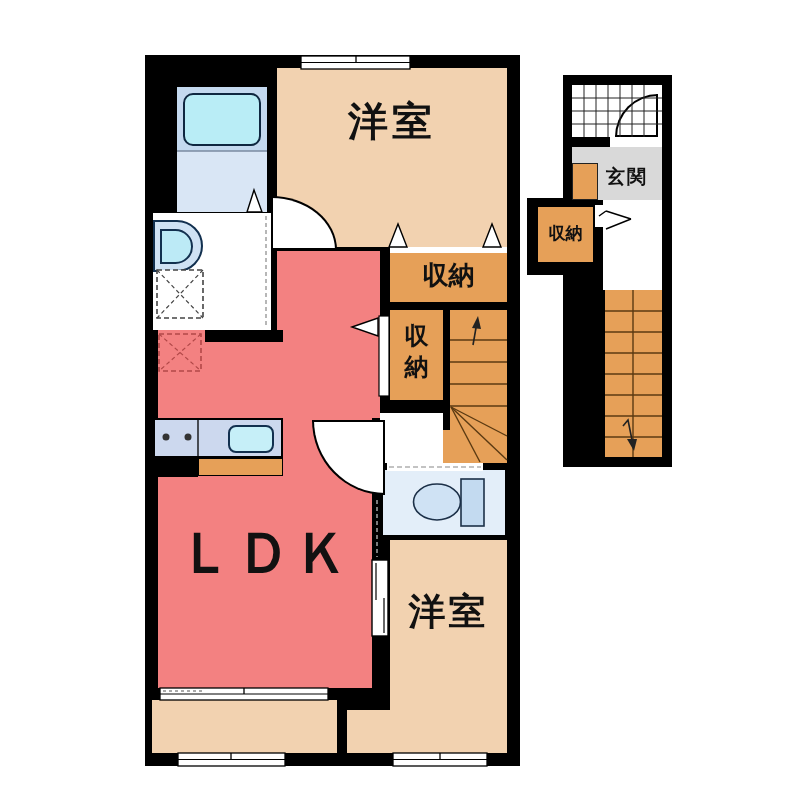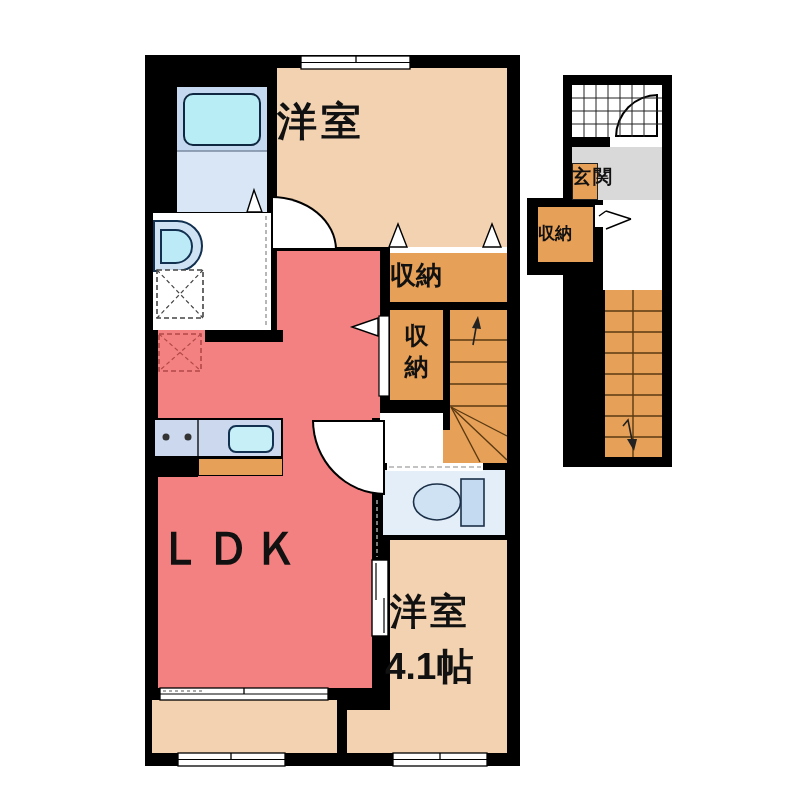--- a/index.html
+++ b/index.html
@@ -8,21 +8,21 @@
   .r{position:absolute;}
   .wall{background:#000;}
   .beige{background:#f2d2b0;}
   .red{background:#f38181;}
   .orange{background:#e6a058;}
   .white{background:#fff;}
   .gray{background:#d9d9d9;}
   .bathbg{background:#d9e6f5;}
   .tubzone{background:#c4d9ef;}
   .toiletbg{background:#e3eef9;}
-  .lbl{position:absolute;color:#111;font-weight:bold;line-height:1.05;white-space:nowrap;}
+  .lbl{position:absolute;color:#111;font-weight:bold;text-align:center;line-height:1.05;white-space:nowrap;}
   .arc{position:absolute;background:#fff;border:2px solid #000;box-sizing:border-box;}
   #arc-w54{left:271px;top:196px;width:66px;height:54px;border-radius:0 100% 0 0;}
   #arc-ldk{left:312px;top:420px;width:73px;height:75px;border-radius:0 0 0 100%;}
   #arc-ent{left:615px;top:94px;width:43px;height:43px;border-radius:100% 0 0 0;}
   
   #main-black{left:145px;top:55px;width:375px;height:711px;}
   #annexA{left:563px;top:75px;width:109px;height:392px;}
   #annexB{left:527px;top:198px;width:78px;height:77px;}
   #bathroom{left:177px;top:87px;width:90px;height:125px;}
   #tubzone{left:177px;top:87px;width:90px;height:64px;}
@@ -56,21 +56,21 @@
   #porch-thr{left:610px;top:137px;width:52px;height:10px;}
   #ahall{left:603px;top:200px;width:59px;height:90px;}
   #ac-open{left:595px;top:205px;width:9px;height:22px;}
   #annex-closet{left:538px;top:207px;width:55px;height:55px;}
   #stairsB{left:605px;top:290px;width:57px;height:167px;}
   
   #l-w54{left:277px;top:100px;width:230px;font-size:40px;letter-spacing:4px;}
   #l-w54s{left:277px;top:155px;width:230px;font-size:40px;letter-spacing:2px;}
   #l-cu{left:390px;top:262px;width:117px;font-size:26px;}
   #l-cs{left:403px;top:320px;width:27px;font-size:24px;white-space:normal;word-break:break-all;line-height:1.3;position:absolute;color:#111;font-weight:bold;text-align:center;}
-  #l-ldk{left:158px;top:524px;width:214px;font-size:46px;letter-spacing:2px;}
+  #l-ldk{left:158px;top:524px;width:214px;font-size:56px;letter-spacing:2px;}
   #l-ldks{left:150px;top:585px;width:230px;font-size:43px;}
   #l-w41{left:390px;top:593px;width:117px;font-size:37px;letter-spacing:3px;}
   #l-w41s{left:385px;top:648px;width:127px;font-size:37px;}
   #l-ter{left:152px;top:714px;width:185px;font-size:20px;letter-spacing:2px;}
   #l-gen{left:572px;top:167px;width:110px;font-size:19px;letter-spacing:2px;}
   #l-ac{left:538px;top:225px;width:55px;font-size:17px;}
   #overlay{position:absolute;left:0;top:0;pointer-events:none;}
 </style>
 </head>
 <body>
@@ -242,17 +242,16 @@
       <polyline points="623,426 628,420 633,445" fill="none" stroke="#222" stroke-width="1.6"></polyline>
       <polygon points="627,439 634,451 637,439" fill="#222"></polygon>
     </g>
   </svg>
 
   <div class="lbl" id="l-w54">洋室</div>
   <div class="lbl" id="l-cu">収納</div>
   <div id="l-cs">収納</div>
   <div class="lbl" id="l-ldk">ＬＤＫ</div>
   <div class="lbl" id="l-w41">洋室</div>
-  <div class="lbl" id="l-w41s">4.1帖</div>
   <div class="lbl" id="l-gen">玄関</div>
   <div class="lbl" id="l-ac">収納</div>
 
 </div>
 
 </body></html>

